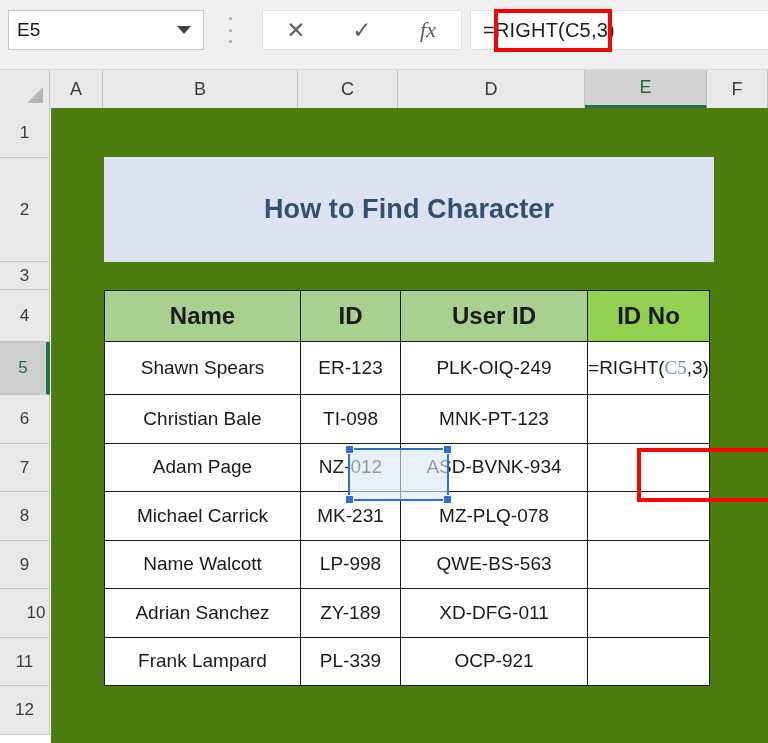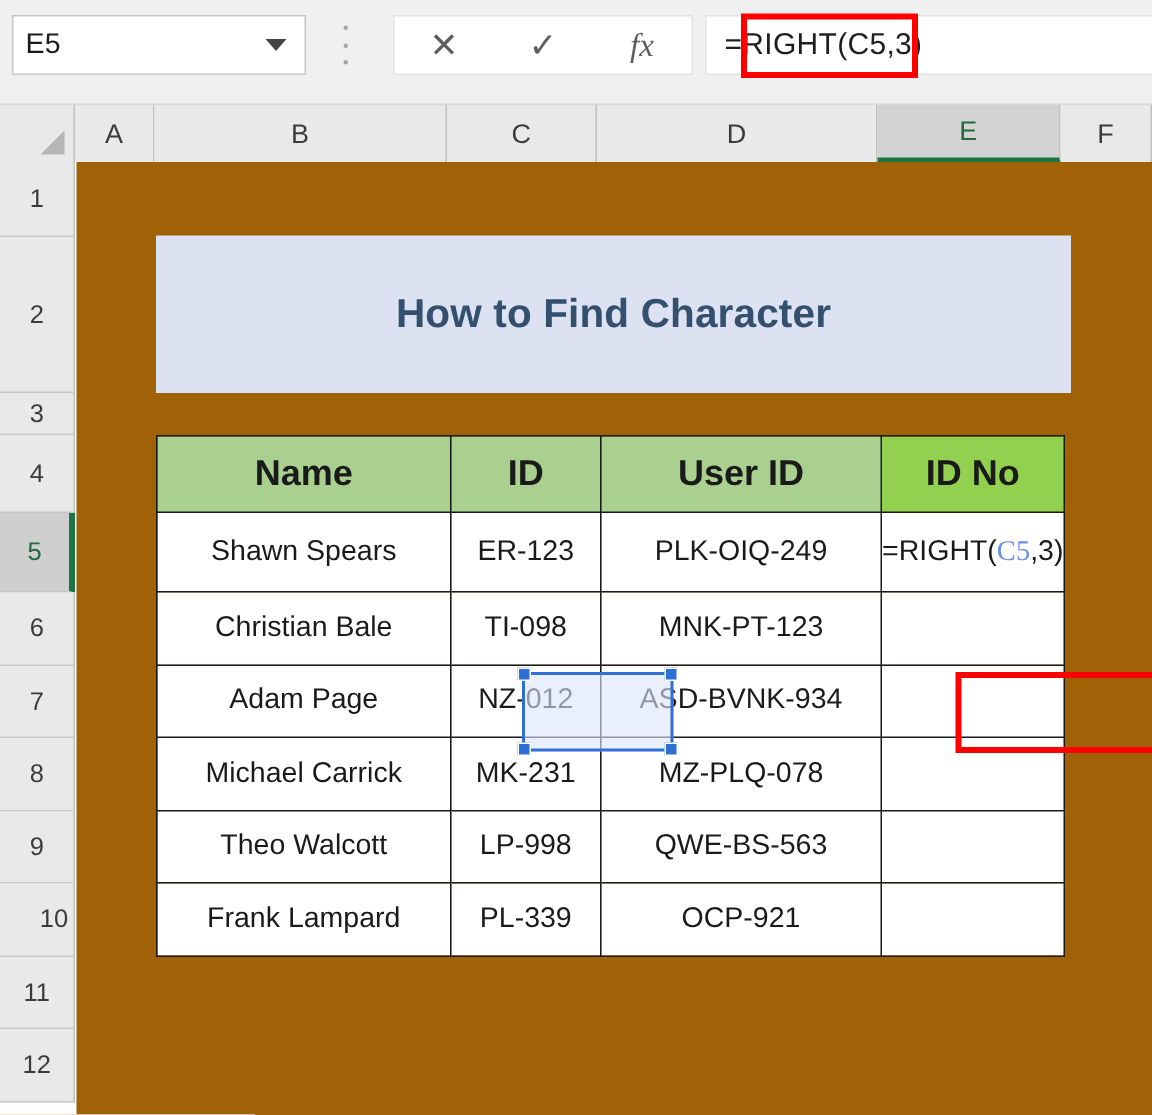--- a/index.html
+++ b/index.html
@@ -170,21 +170,21 @@
     background: #cfcfcf;
     border-right: 4px solid #1b7544;
     color: #1f6b3f;
   }
 
   
   .grid {
     position: absolute;
     left: 51px; top: 108px;
     width: 717px; height: 635px;
-    background: #a16207;
+    background: #4d7c0f;
     overflow: hidden;
   }
 
   
   .title-block {
     position: absolute;
     left: 53px; top: 49px;
     width: 610px; height: 105px;
     background: #dce2f1;
     display: flex;
@@ -367,23 +367,29 @@
             <td>ASD-BVNK-934</td>
             <td></td>
           </tr>
           <tr>
             <td>Michael Carrick</td>
             <td>MK-231</td>
             <td>MZ-PLQ-078</td>
             <td></td>
           </tr>
           <tr>
-            <td>Theo Walcott</td>
+            <td>Name Walcott</td>
             <td>LP-998</td>
             <td>QWE-BS-563</td>
+            <td></td>
+          </tr>
+          <tr>
+            <td>Adrian Sanchez</td>
+            <td>ZY-189</td>
+            <td>XD-DFG-011</td>
             <td></td>
           </tr>
           <tr>
             <td>Frank Lampard</td>
             <td>PL-339</td>
             <td>OCP-921</td>
             <td></td>
           </tr>
         </tbody>
     </table>

